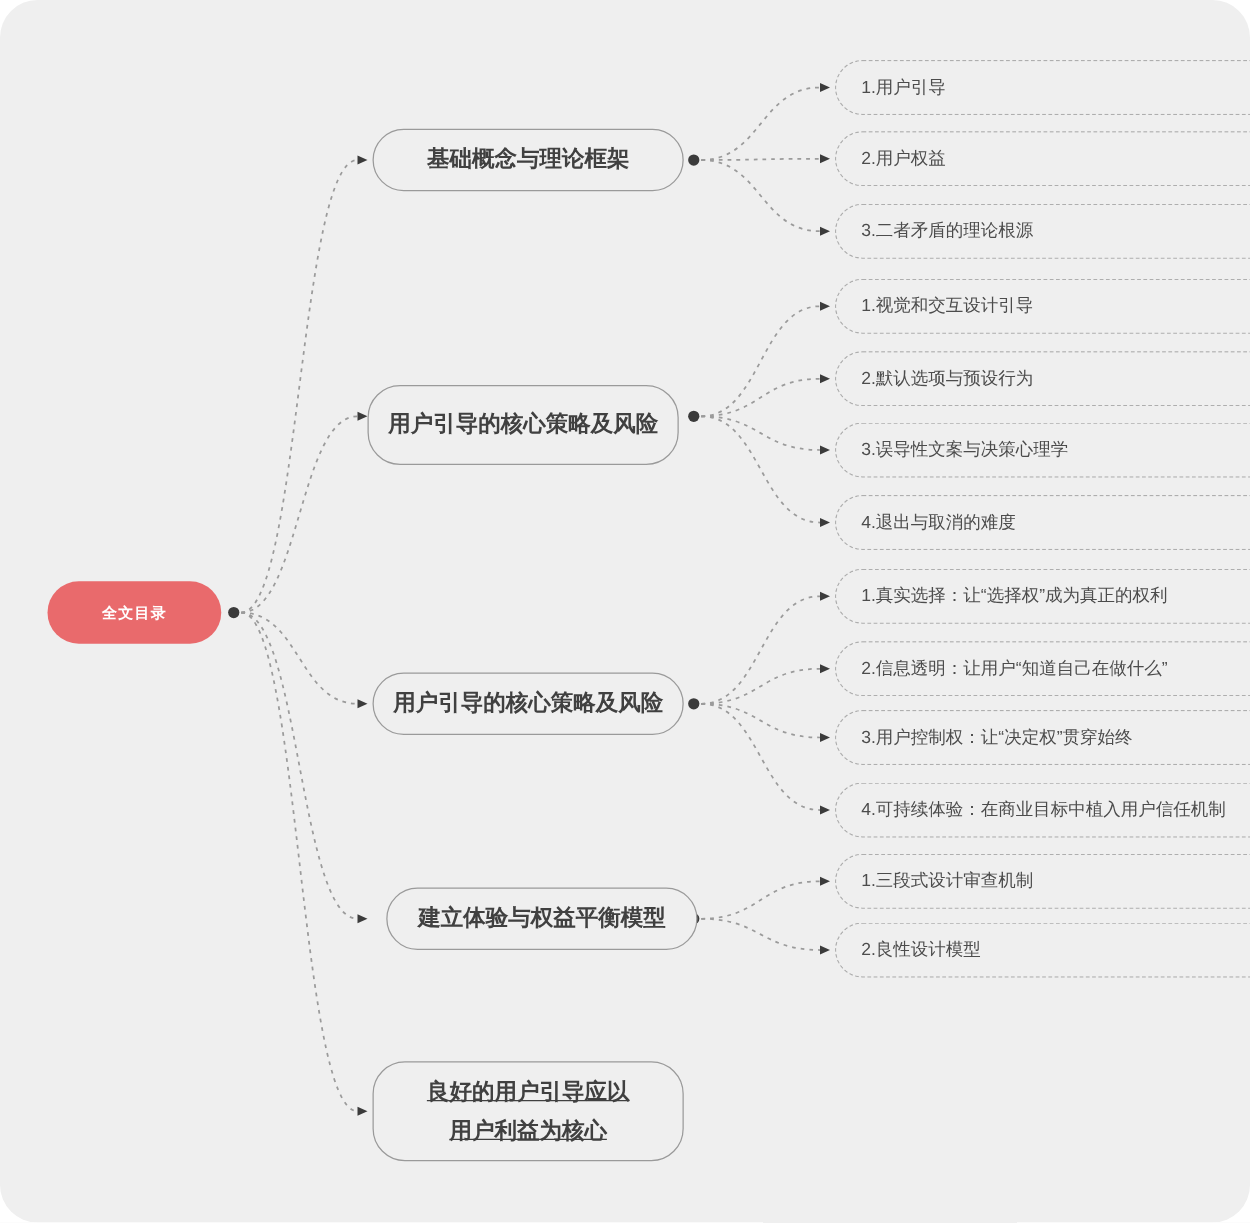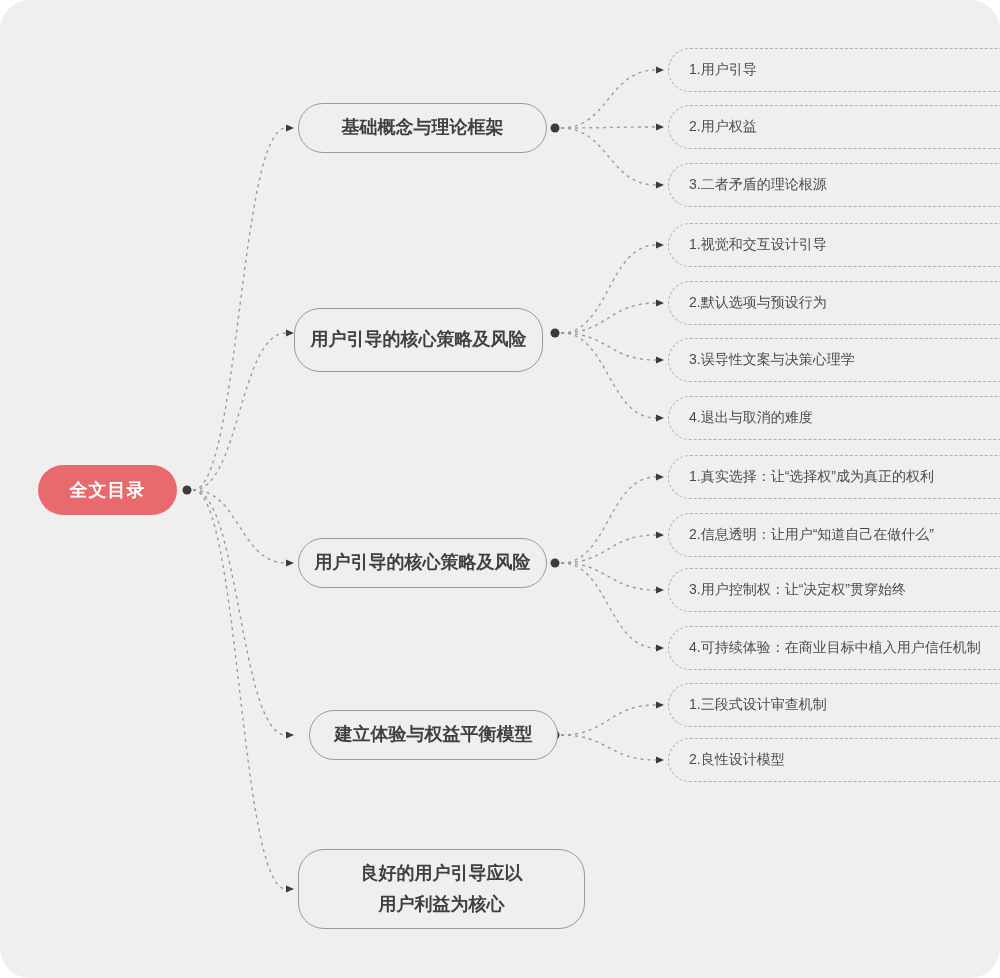--- a/index.html
+++ b/index.html
@@ -3,21 +3,21 @@
 <meta charset="utf-8">
 <style>
   html,body{margin:0;padding:0;background:#ffffff;}
   .page{position:relative;width:1000px;height:978px;background:#ffffff;overflow:hidden;
         font-family:"Liberation Sans","DejaVu Sans",sans-serif;}
   .panel{position:absolute;left:0;top:0;right:0;bottom:0;border-radius:30px;
          background:#efefef;overflow:hidden;}
   #connector-layer{position:absolute;left:0;top:0;z-index:1;}
   .node{position:absolute;display:flex;align-items:center;justify-content:center;
         box-sizing:border-box;z-index:2;}
-  .root-node{background:#e96a6c;color:#ffffff;border-radius:26px;font-size:18px;
+  .root-node{background:#e96a6c;color:#ffffff;border-radius:26px;font-size:12px;
         font-weight:600;letter-spacing:1px;}
   .branch-node{border:1.5px solid #9a9a9a;border-radius:26px;font-size:18px;
         font-weight:600;color:#404040;background:#efefef;white-space:pre-line;
         text-align:center;line-height:1.75;}
   .leaf-node{border:1.5px dashed #aeaeae;border-radius:22px;font-size:14px;
         color:#4c4c4c;justify-content:flex-start;padding-left:20px;background:#efefef;}
 </style>
 </head>
 <body>
 
@@ -78,17 +78,17 @@
         <div class="node leaf-node" style="left: 668px; top: 338px; width: 360px; height: 44px;">3.误导性文案与决策心理学</div>
         <div class="node leaf-node" style="left: 668px; top: 396px; width: 360px; height: 44px;">4.退出与取消的难度</div>
         <div class="node branch-node" style="left: 298px; top: 538px; width: 249px; height: 50px;">用户引导的核心策略及风险</div>
         <div class="node leaf-node" style="left: 668px; top: 455px; width: 360px; height: 44px;">1.真实选择：让“选择权”成为真正的权利</div>
         <div class="node leaf-node" style="left: 668px; top: 513px; width: 360px; height: 44px;">2.信息透明：让用户“知道自己在做什么”</div>
         <div class="node leaf-node" style="left: 668px; top: 568px; width: 360px; height: 44px;">3.用户控制权：让“决定权”贯穿始终</div>
         <div class="node leaf-node" style="left: 668px; top: 626px; width: 360px; height: 44px;">4.可持续体验：在商业目标中植入用户信任机制</div>
         <div class="node branch-node" style="left: 309px; top: 710px; width: 249px; height: 50px;">建立体验与权益平衡模型</div>
         <div class="node leaf-node" style="left: 668px; top: 683px; width: 360px; height: 44px;">1.三段式设计审查机制</div>
         <div class="node leaf-node" style="left: 668px; top: 738px; width: 360px; height: 44px;">2.良性设计模型</div>
-        <div class="node branch-node" style="left: 298px; top: 849px; width: 287px; height: 80px;">良好的用户引导应以
+        <div class="node branch-node" style="left: 298px; top: 849px; width: 249px; height: 80px; text-decoration: underline;">良好的用户引导应以
 用户利益为核心</div>
       </div>
   </div>
 </div>
 
 </body></html>

